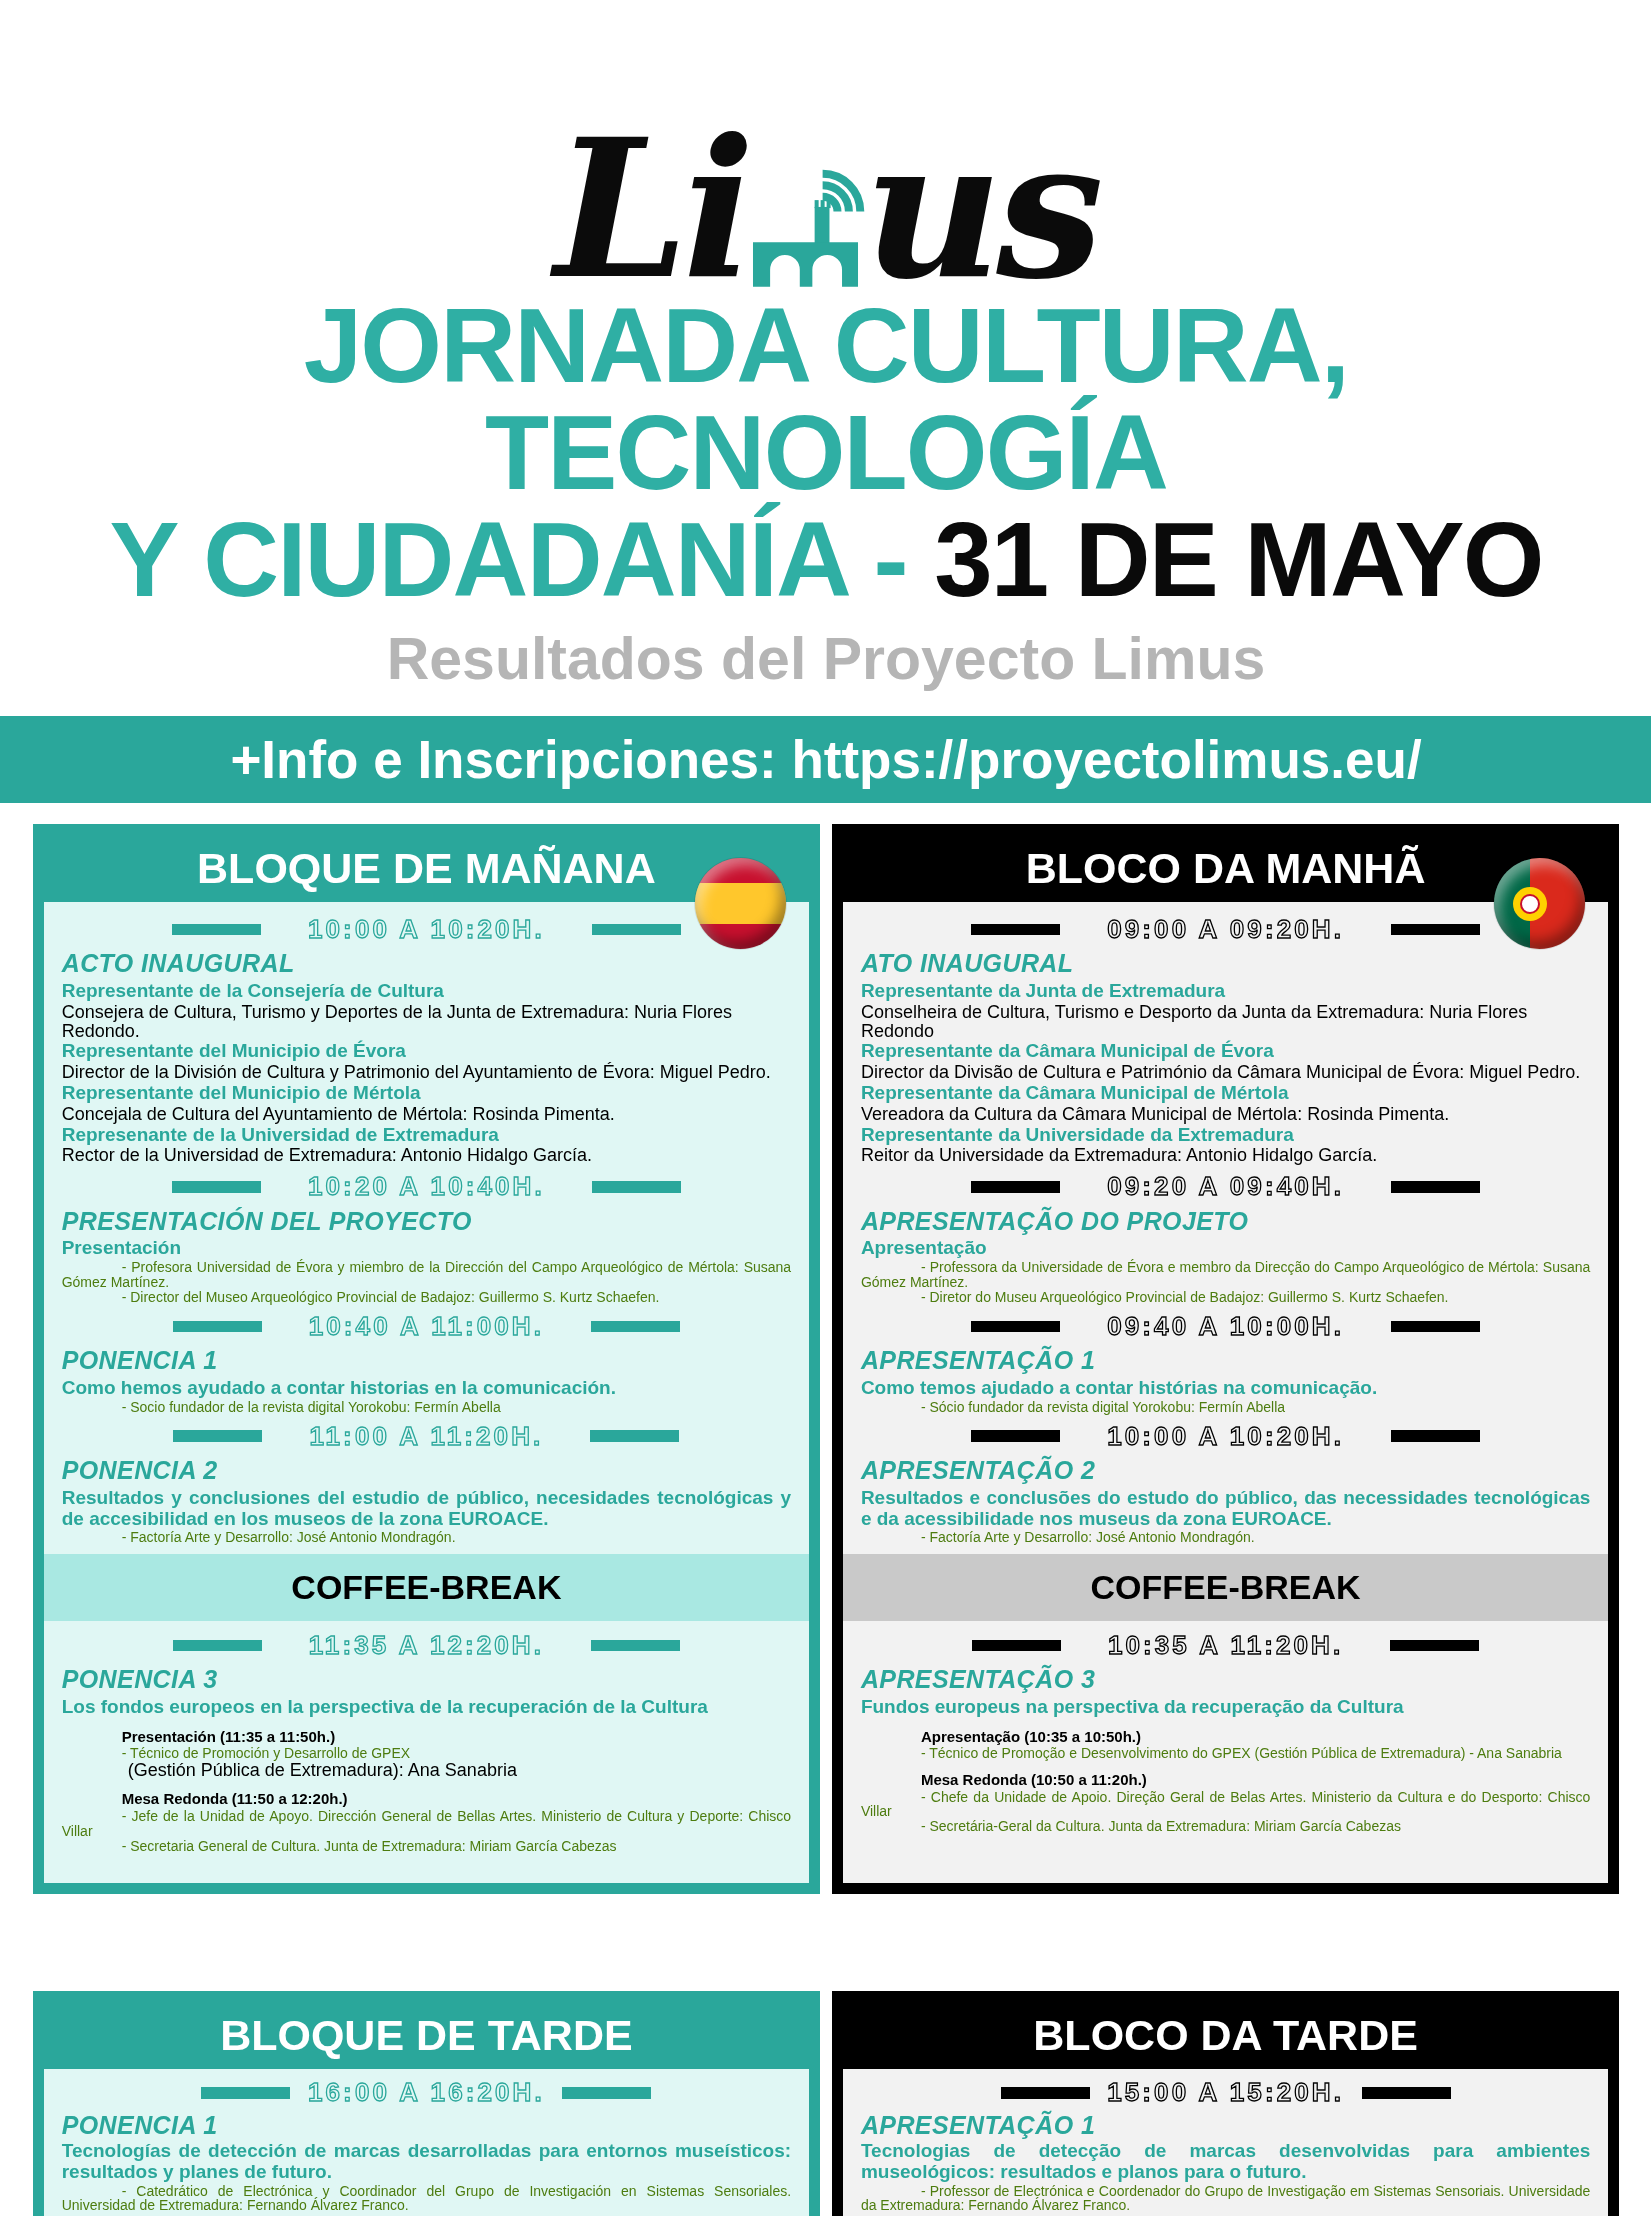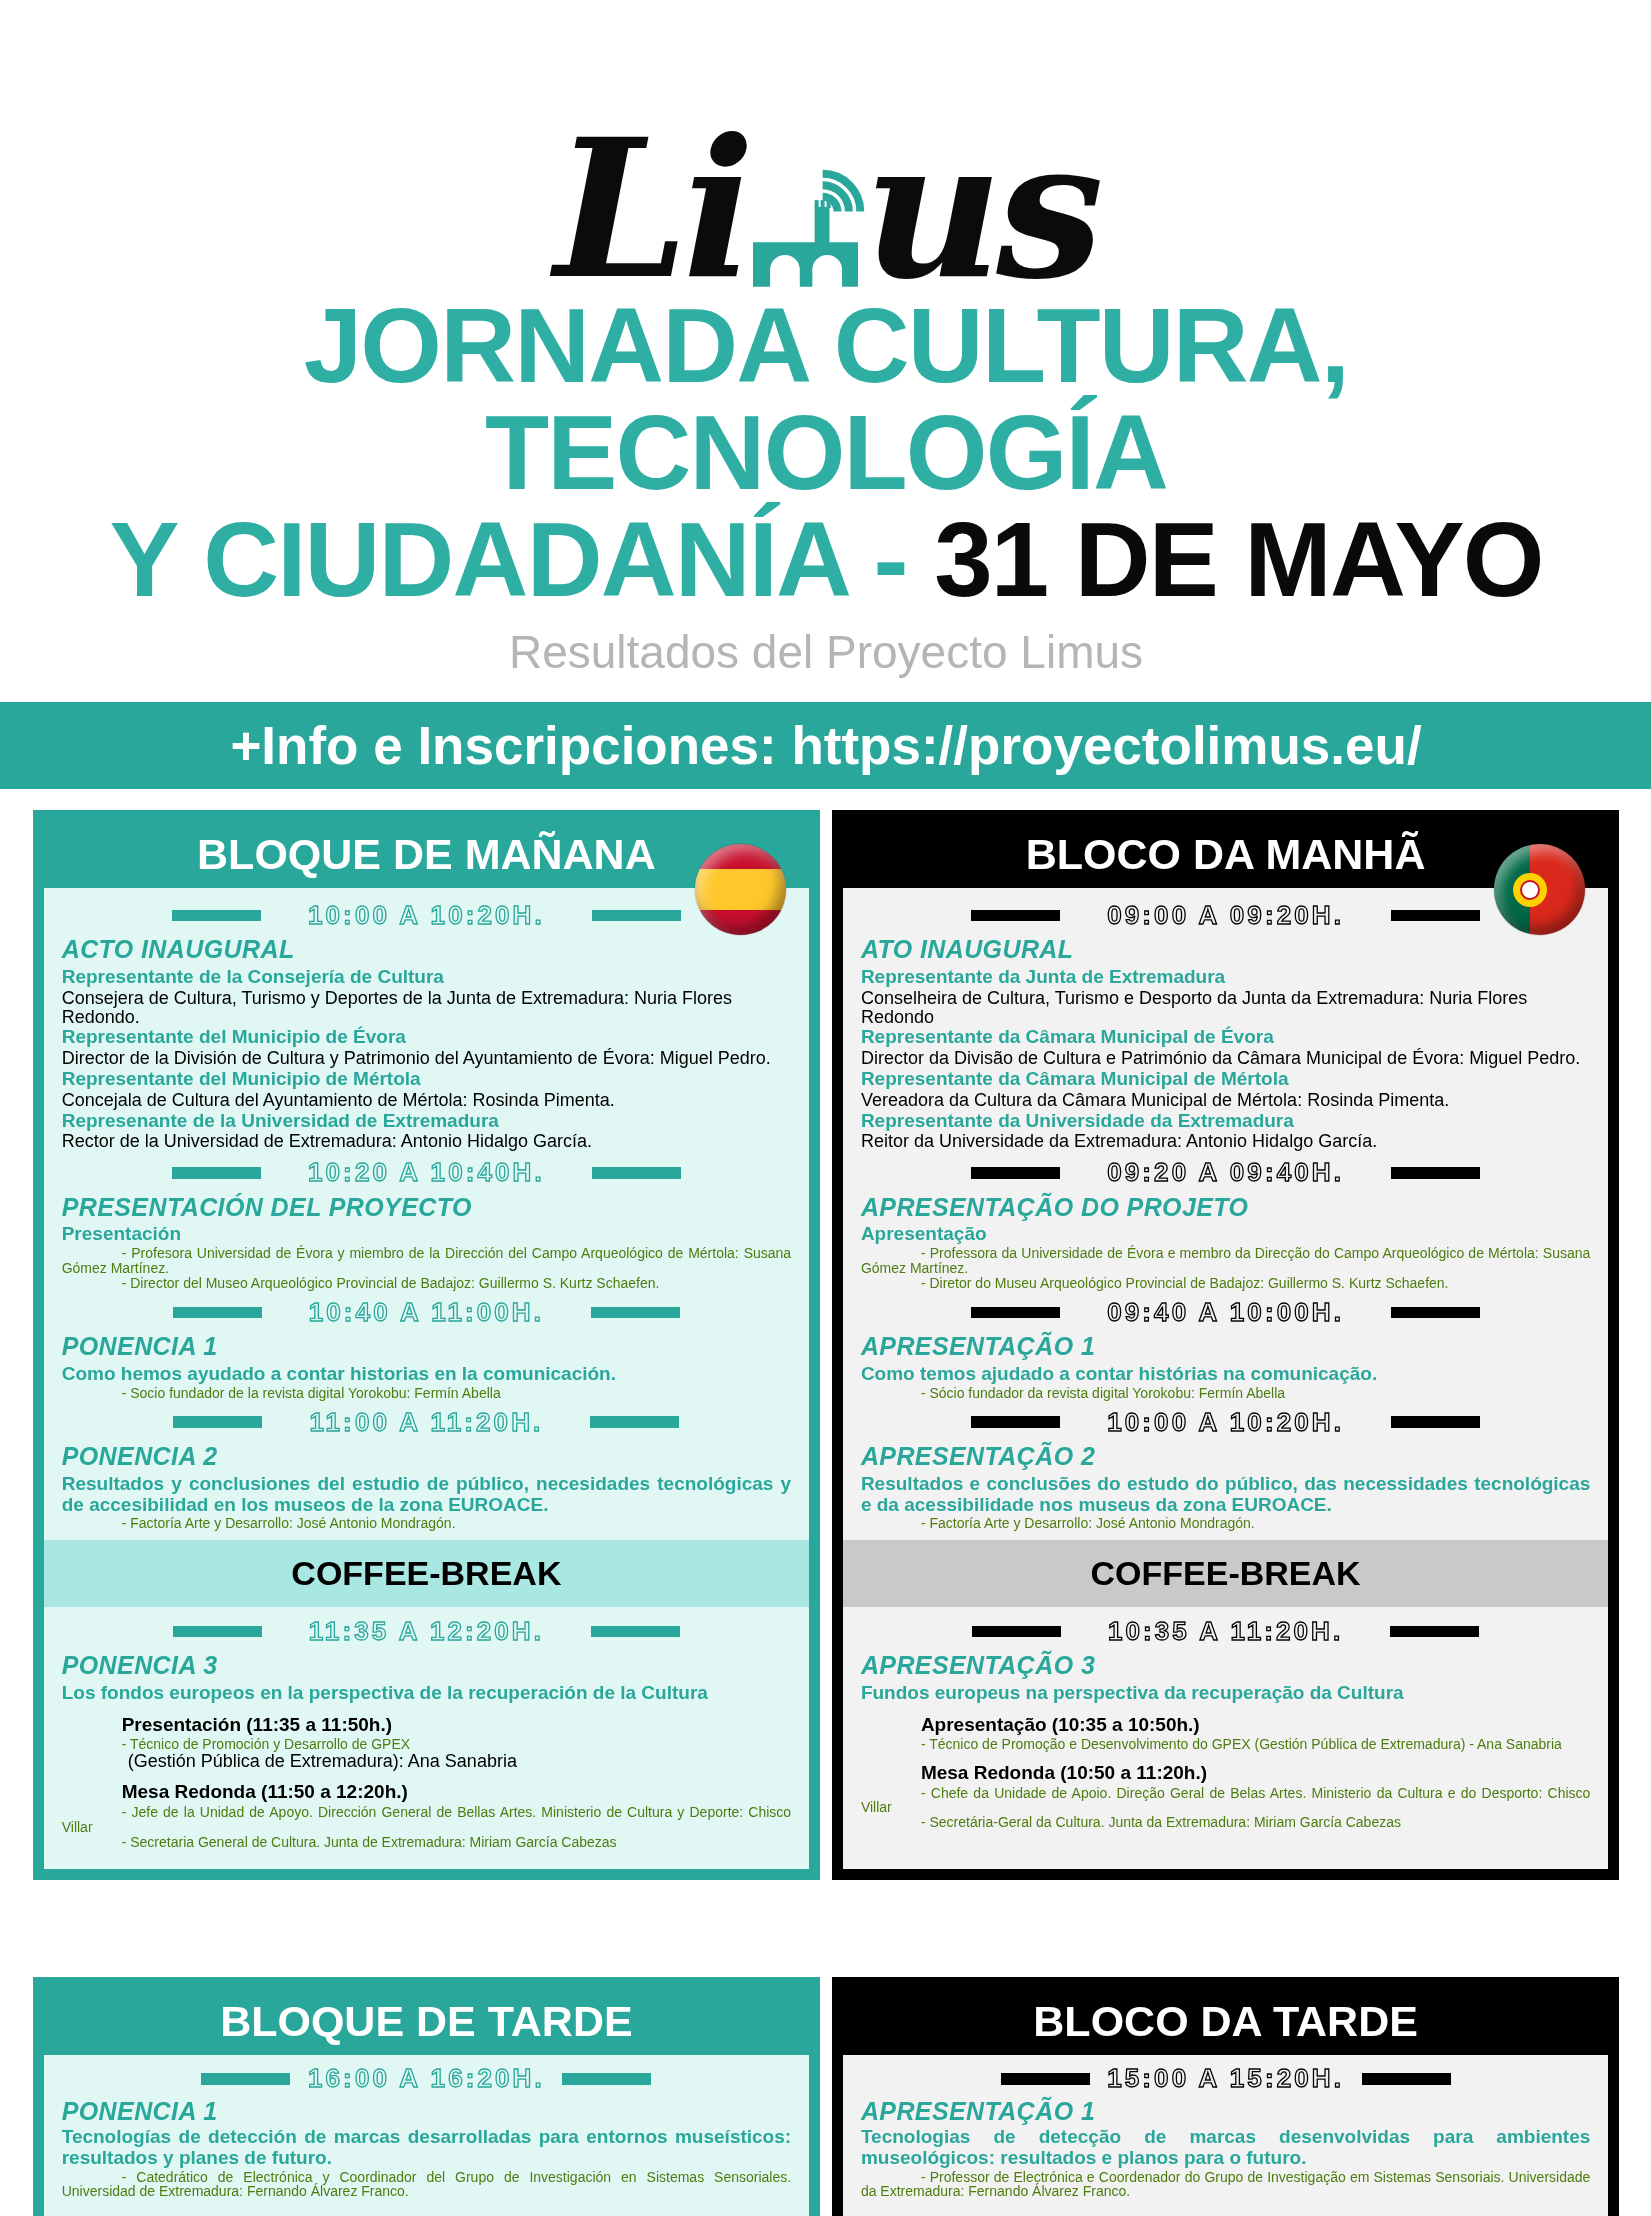--- a/index.html
+++ b/index.html
@@ -14,21 +14,21 @@
   .logo-li,.logo-us {
     font-family:"DejaVu Serif", serif; font-style:italic; font-weight:bold;
     font-size:191px; line-height:0.78; color:#0b0b0b; letter-spacing:-6.2px;
   }
   .logo-us { margin-left:-2.7px; }
   .bridge-svg { margin:0 -8px -3.5px -11.5px; }
 
   
   .main-title { text-align:center; font-weight:bold; font-size:105px; line-height:1.02; letter-spacing:-1.8px; color:#2FAFA4; margin-top:8px; }
   .main-title .black-part { color:#0a0a0a; }
-  .subtitle { text-align:center; font-weight:normal; font-size:46px; color:#b5b5b5; margin-top:11.5px; }
+  .subtitle { text-align:center; font-weight:bold; font-size:59px; color:#b5b5b5; margin-top:11.5px; }
 
   
   .banner { margin-top:23px; background:#2AA79B; color:#ffffff; font-weight:bold; font-size:53px; text-align:center; padding:13.3px 0; }
 
   
   .columns { display:flex; gap:12.4px; margin:21px 33px 0 33px; }
   .block { flex:1 1 0; border:11.5px solid var(--frame); background:var(--bodybg); position:relative; overflow:hidden; }
   .theme-teal  { --frame:#2AA79B; --bodybg:#E0F7F4; --coffee:#A9E8E2; }
   .theme-black { --frame:#000000; --bodybg:#F2F2F2; --coffee:#C9C9C9; }
   .morning { height:1070px; }
@@ -49,21 +49,21 @@
   }
 
   .section-title { color:#2AA79B; font-style:italic; font-weight:bold; font-size:25px; letter-spacing:0.4px; }
   .morning .section-title { margin:4.4px 0 2.7px; }
   .afternoon .section-title { margin:2.7px 0 0.9px; }
 
   .lead { color:#2AA79B; font-weight:bold; font-size:19px; line-height:1.1; margin:0.9px 0; text-align:justify; }
   .bodyline { font-size:18px; line-height:1.05; color:#000; margin:0.4px 0; }
   .bullet { font-size:14px; line-height:1.05; color:#4d7c0f; margin:0.4px 0; text-indent:60px; text-align:justify; }
   .indentline { font-size:18px; line-height:1.05; color:#000; padding-left:66px; margin:0.4px 0; }
-  .boldline { font-size:19px; font-weight:bold; color:#000; margin:9.8px 0 1.8px 60px; }
+  .boldline { font-size:15px; font-weight:bold; color:#000; margin:9.8px 0 1.8px 60px; }
   .coffee { background:var(--coffee); color:#000; font-weight:bold; font-size:34px; text-align:center; padding:14px 0; margin:8.9px -17.7px; }
 
   
   .flag { position:absolute; top:23px; right:23px; width:91px; height:91px; border-radius:50%; z-index:5;
           box-shadow: inset -5.3px -8px 12.4px rgba(0,0,0,.38), inset 5.3px 7px 12.4px rgba(255,255,255,.45), 0 0 0 0.9px rgba(0,0,0,.10); }
   .spain-flag { background:linear-gradient(180deg,#C8102E 0 27%,#FFC72C 27% 73%,#C8102E 73% 100%); }
   .portugal-flag { background:linear-gradient(90deg,#006847 0 40%,#DA291C 40% 100%); }
   .flag-emblem { position:absolute; left:40%; top:50%; transform:translate(-50%,-50%); width:34px; height:34px; border-radius:50%; background:#FFD100; }
   .flag-emblem::after { content:""; position:absolute; inset:7px; border-radius:50%; background:#ffffff; border:2.7px solid #C8102E; }
 </style>

